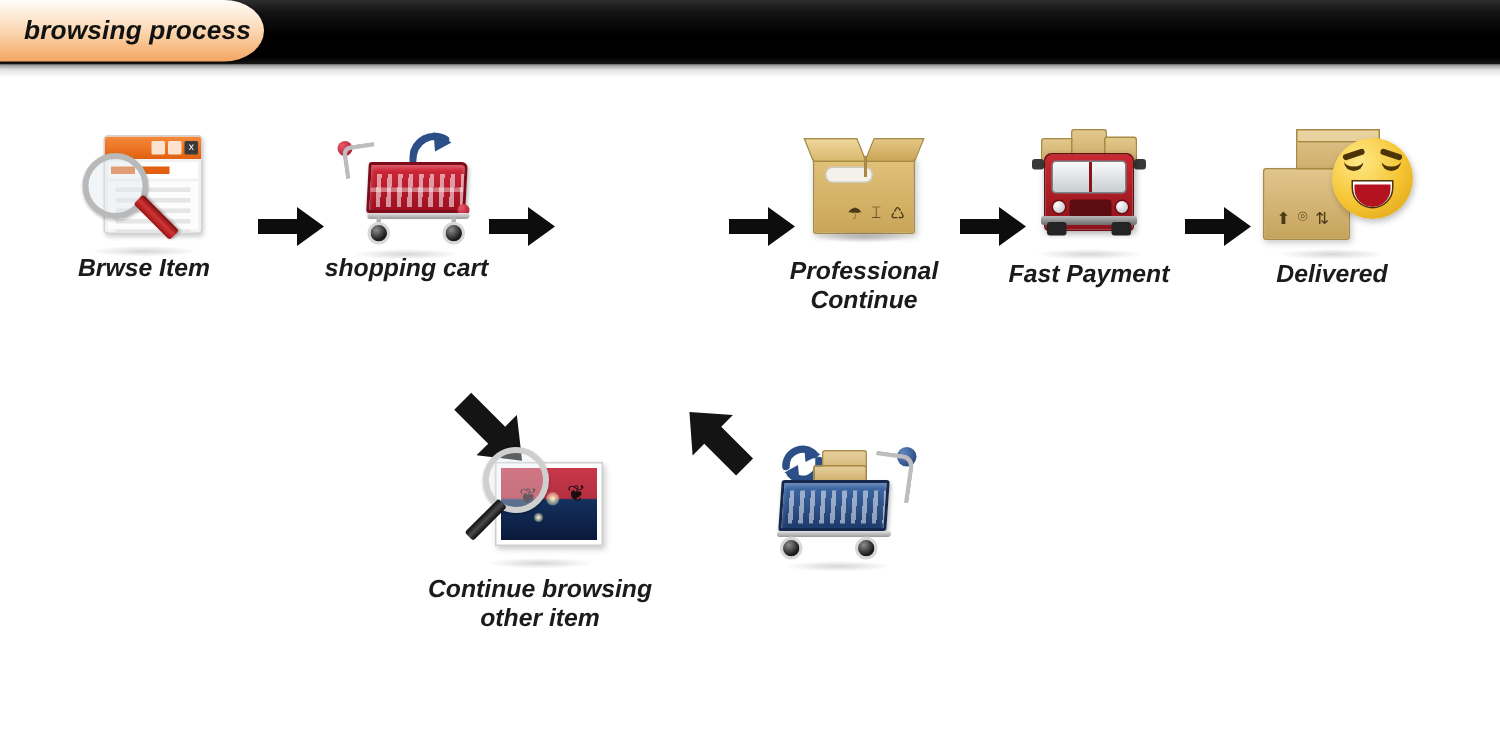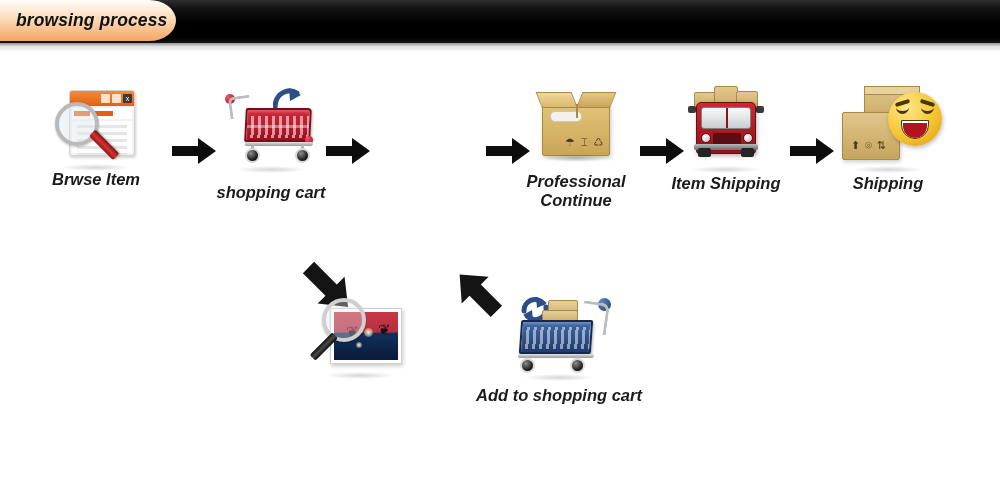--- a/index.html
+++ b/index.html
@@ -370,21 +370,21 @@
       <div class="cart-handle"></div>
       <div class="cart-basket"></div>
       <div class="cart-knob2"></div>
       <div class="cart-bar"></div>
       <div class="cart-leg" style="left:30px; top:59px;"></div>
       <div class="cart-leg" style="left:80px; top:59px;"></div>
       <div class="wheel" style="left:24px; top:62px;"></div>
       <div class="wheel" style="left:74px; top:62px;"></div>
     </div>
     <div class="icon-shadow" style="top:80px;"></div>
-    <div class="step-label" style="margin-top:17px;">shopping cart</div>
+    <div class="step-label" style="margin-top:4px;">shopping cart</div>
   </div>
 
   <div class="arrow" style="left:326px; top:52px;">
     <svg width="44" height="26" viewBox="0 0 44 26">
         <path d="M0 8 H26 V0 L44 13 L26 26 V18 H0 Z" fill="#0d0d0d"></path>
       </svg>
   </div>
 
 
   <div class="arrow" style="left:486px; top:52px;">
@@ -431,21 +431,21 @@
         <div class="truck-ws"></div>
         <div class="truck-grille"></div>
         <div class="headlight" style="left:4px;"></div>
         <div class="headlight" style="left:46px;"></div>
       </div>
       <div class="truck-bumper"></div>
       <div class="truck-wheel" style="left:18px;"></div>
       <div class="truck-wheel" style="left:61px;"></div>
     </div>
     <div class="icon-shadow" style="top:80px;"></div>
-    <div class="step-label">Item Shipping</div>
+    <div class="step-label">Fast Payment</div>
   </div>
 
   <div class="arrow" style="left:790px; top:52px;">
     <svg width="44" height="26" viewBox="0 0 44 26">
         <path d="M0 8 H26 V0 L44 13 L26 26 V18 H0 Z" fill="#0d0d0d"></path>
       </svg>
   </div>
 
   <div class="step" style="left:826px; top:0; width:124px;">
     <div class="step-icon ic-delivered">
@@ -460,21 +460,21 @@
       </div>
       <div class="smiley">
         <div class="sm-brow" style="left:7px;  transform:rotate(-18deg);"></div>
         <div class="sm-brow" style="left:32px; transform:rotate(18deg);"></div>
         <div class="sm-eye" style="left:8px;"></div>
         <div class="sm-eye" style="left:33px;"></div>
         <div class="sm-mouth"></div>
       </div>
     </div>
     <div class="icon-shadow" style="top:80px;"></div>
-    <div class="step-label">Shipping</div>
+    <div class="step-label">Delivered</div>
   </div>
 
 </div>
 
 <div class="flow-bottom">
 
   <div class="arrow" style="left:296px; top:-4px;">
     <svg width="66" height="60" viewBox="0 0 66 60">
       <g transform="rotate(45 33 30)">
         <path d="M4 22 H36 V11 L60 30 L36 49 V38 H4 Z" fill="#141414"></path>
@@ -496,20 +496,22 @@
         <div class="photo-img">
           <div class="sun"></div>
           <div class="palm" style="left:12px; top:12px;"></div>
           <div class="palm" style="left:44px; top:10px;"></div>
           <div class="sun" style="left:22px; top:30px; width:6px; height:6px;"></div>
         </div>
       </div>
       <div class="mag2"></div>
     </div>
     <div class="icon-shadow" style="top:78px;"></div>
+    <div class="step-label" style="margin-top:10px;">Continue browsing
+other item</div>
   </div>
 
   <div class="step" style="left:470px; top:24px; width:178px;">
     <div class="step-icon ic-cart-blue">
       <div class="bc-refresh">
         <svg width="34" height="30" viewBox="0 0 34 30">
           <path d="M6 17 A11 11 0 0 1 25 9" stroke="#2b4f86" stroke-width="5" fill="none" stroke-linecap="round"></path>
           <path d="M18 3 L29 9 L19 14 Z" fill="#2b4f86"></path>
           <path d="M28 13 A11 11 0 0 1 9 22" stroke="#2b4f86" stroke-width="5" fill="none" stroke-linecap="round"></path>
           <path d="M15 27 L5 21 L14 16 Z" fill="#2b4f86"></path>
@@ -520,16 +522,15 @@
       <div class="bc-knob"></div>
       <div class="bc-handle"></div>
       <div class="bc-basket"></div>
       <div class="bc-bar"></div>
       <div class="cart-leg" style="left:22px; top:71px;"></div>
       <div class="cart-leg" style="left:72px; top:71px;"></div>
       <div class="wheel" style="left:16px; top:72px;"></div>
       <div class="wheel" style="left:66px; top:72px;"></div>
     </div>
     <div class="icon-shadow" style="top:88px;"></div>
-    <div class="step-label" style="margin-top:14px;">Add to shopping cart</div>
   </div>
 
 </div>
 
 </body></html>

